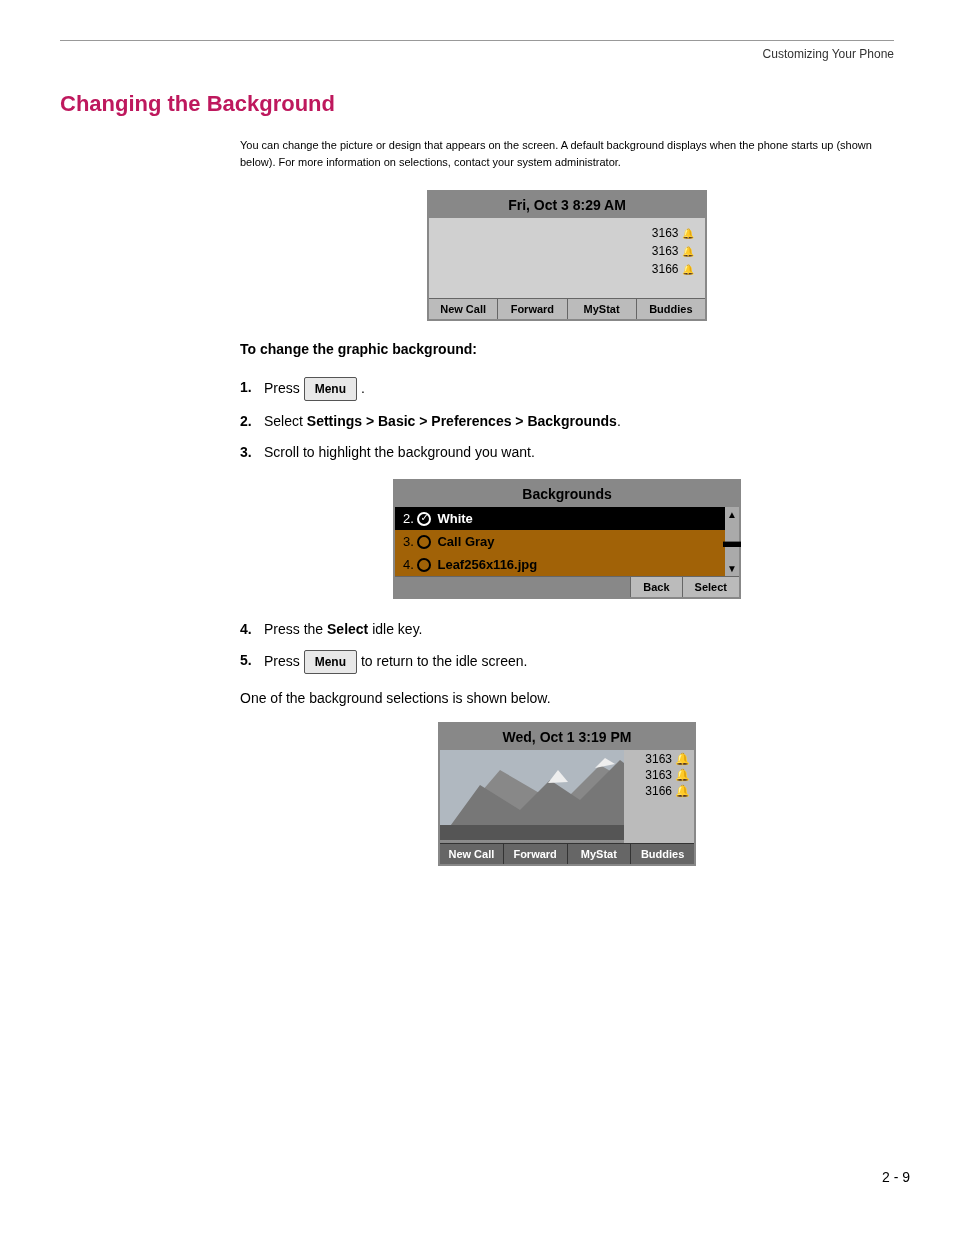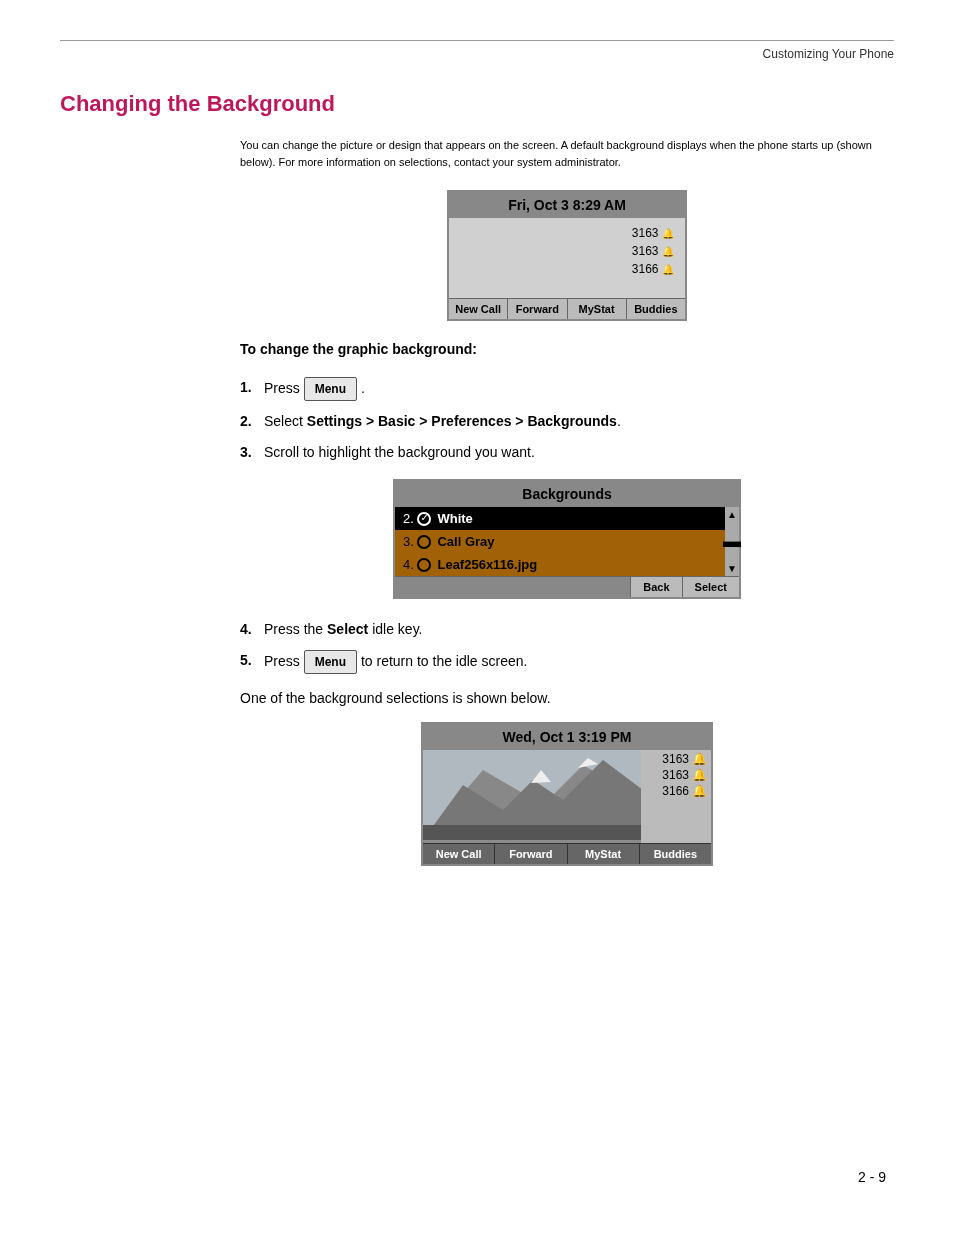--- a/index.html
+++ b/index.html
@@ -30,21 +30,21 @@
       margin-left: 180px;
       margin-bottom: 20px;
     }
     .intro-text {
       font-size: 11px;
       line-height: 1.5;
       margin-bottom: 20px;
     }
     
     .phone-screen {
-      width: 240px;
+      width: 280px;
       border: 2px solid #888;
       background: #8b5cf6;
       margin: 0 auto 20px auto;
       font-size: 13px;
     }
     .phone-header {
       background: #888;
       color: #000;
       text-align: center;
       padding: 5px;
@@ -174,21 +174,21 @@
       padding: 4px 12px;
       font-size: 11px;
       font-weight: bold;
       color: #000;
       background: #bbb;
       border-left: 1px solid #666;
     }
 
     
     .mountain-screen {
-      width: 292px;
+      width: 258px;
       border: 2px solid #888;
       margin: 0 auto 20px auto;
       font-size: 13px;
       overflow: hidden;
     }
     .mountain-header {
       background: #888;
       color: #000;
       text-align: center;
       padding: 5px;
@@ -385,15 +385,15 @@
     </div>
     <div class="mountain-softkeys">
       <div class="mountain-softkey">New Call</div>
       <div class="mountain-softkey">Forward</div>
       <div class="mountain-softkey">MyStat</div>
       <div class="mountain-softkey">Buddies</div>
     </div>
   </div>
 </div>
 
-<div style="position:fixed; bottom:50px; right:68px;">
+<div style="position:fixed; bottom:50px; right:44px;">
   <span>2 - 9</span>
 </div>
 
 </body></html>

